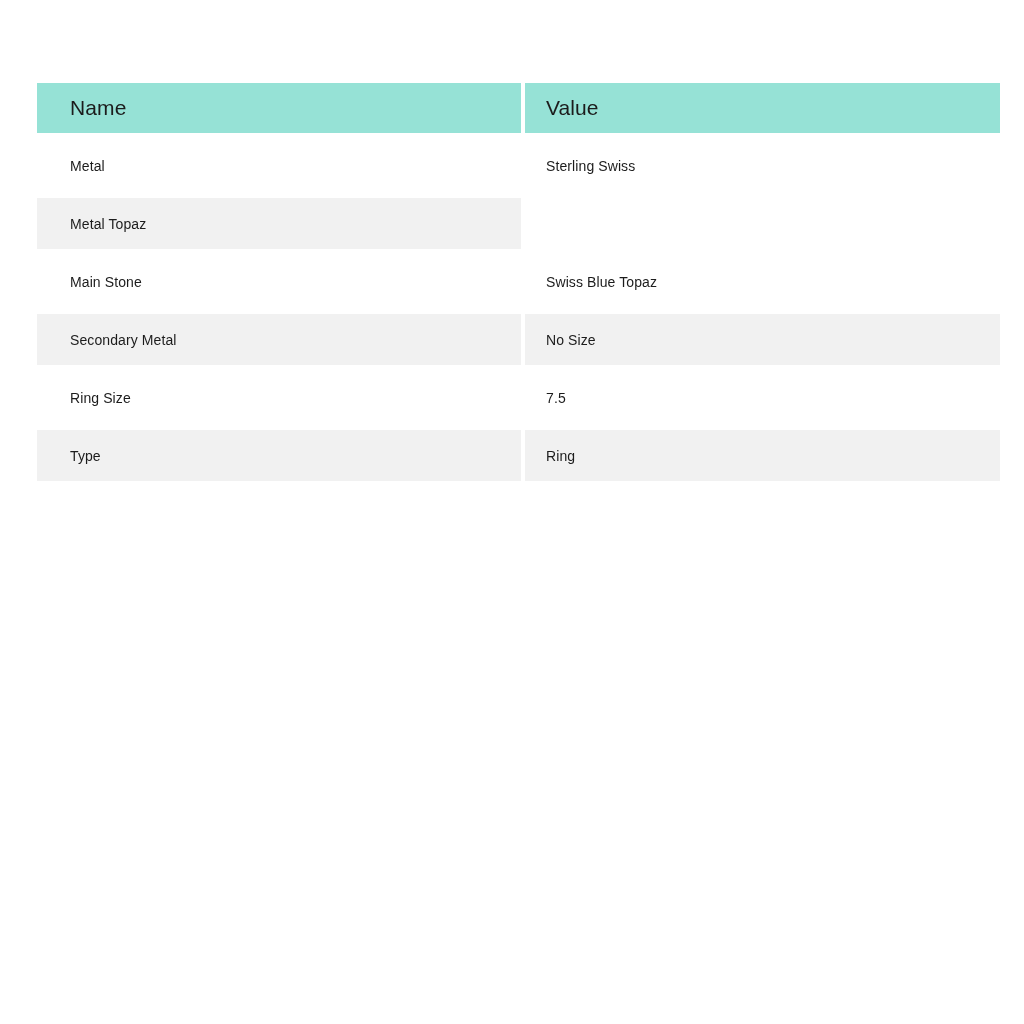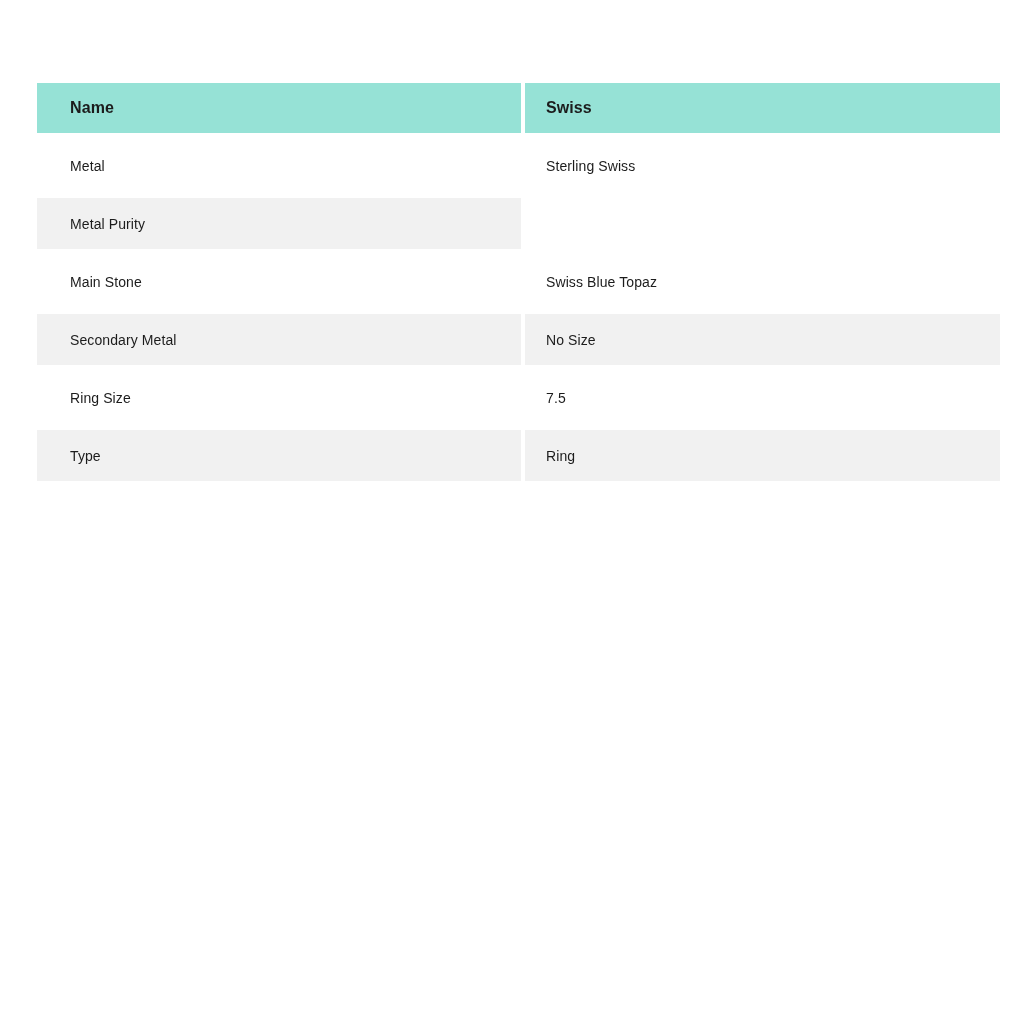--- a/index.html
+++ b/index.html
@@ -35,45 +35,45 @@
   .cell.c1 {
     width: 484px;
     padding-left: 33px;
   }
   .cell.c2 {
     flex: 1;
     padding-left: 21px;
   }
   .t-row.header .cell {
     background: #96e2d6;
-    font-weight: 700;
-    font-size: 16px;
+    font-weight: 400;
+    font-size: 21px;
   }
   .t-row.odd .cell {
     background: #f1f1f1;
   }
   .t-row.even .cell {
     background: #ffffff;
   }
 </style>
 </head>
 <body>
 
 <div class="attr-table">
   <div class="t-row header">
     <div class="cell c1">Name</div>
-    <div class="cell c2">Swiss</div>
+    <div class="cell c2">Value</div>
   </div>
   <div id="rows-container">
       <div class="t-row even">
         <div class="cell c1">Metal</div>
         <div class="cell c2">Sterling Swiss</div>
       </div>
       <div class="t-row odd">
-        <div class="cell c1">Metal Purity</div>
+        <div class="cell c1">Metal Topaz</div>
       </div>
       <div class="t-row even">
         <div class="cell c1">Main Stone</div>
         <div class="cell c2">Swiss Blue Topaz</div>
       </div>
       <div class="t-row odd">
         <div class="cell c1">Secondary Metal</div>
         <div class="cell c2">No Size</div>
       </div>
       <div class="t-row even">

